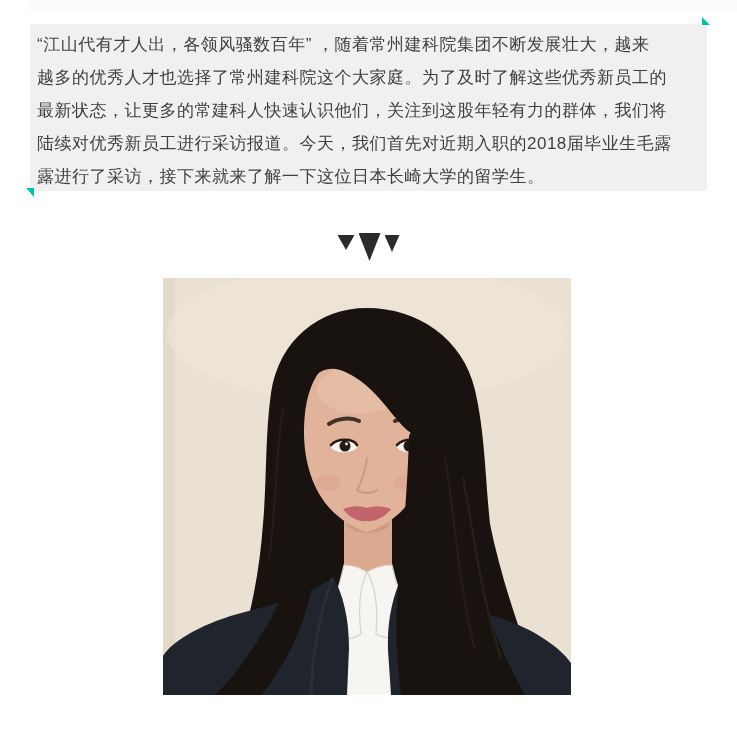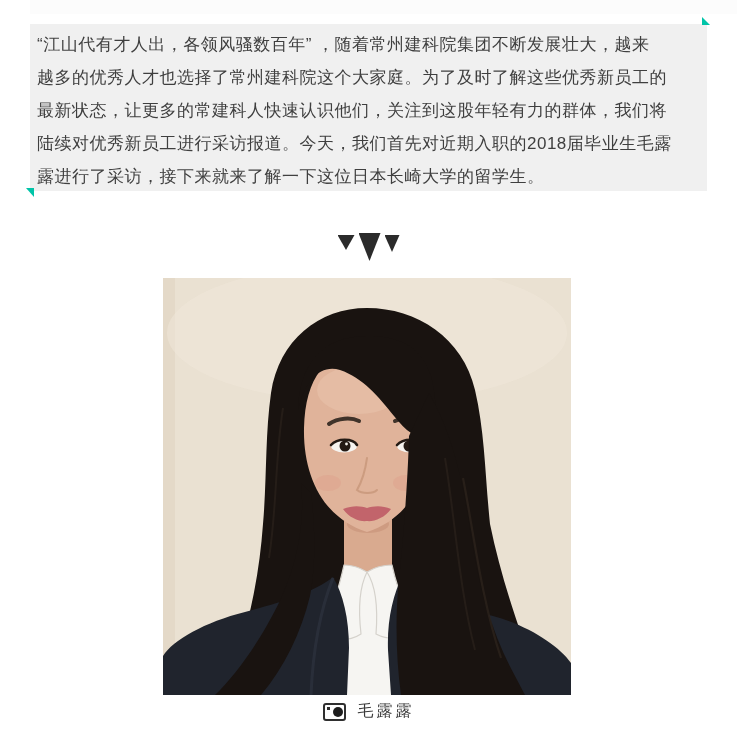--- a/index.html
+++ b/index.html
@@ -140,21 +140,14 @@
                C121,390 138,355 147,318 C153,288 152,245 148,215 Z" fill="#191310"></path>
 
       <path d="M266,115 C291,158 301,210 308,258 C316,312 331,360 352,398 L362,417
                L238,417 C233,380 232,340 236,300 C241,255 245,198 246,158 Z" fill="#191310"></path>
       <path d="M300,200 C310,250 318,320 338,380" stroke="#32281f" stroke-width="2.2" fill="none" opacity="0.6"></path>
       <path d="M282,180 C292,240 296,310 312,372" stroke="#32281f" stroke-width="2" fill="none" opacity="0.5"></path>
       <path d="M120,130 C112,180 114,230 106,280" stroke="#32281f" stroke-width="2" fill="none" opacity="0.5"></path>
     </svg>
   </div>
 
-  <div class="caption">
-    <div class="camera-icon">
-      <div class="camera-dot"></div>
-      <div class="camera-lens"></div>
-    </div>
-    <div class="caption-label">毛露露</div>
-  </div>
 
 </div>
 
 </body></html>

